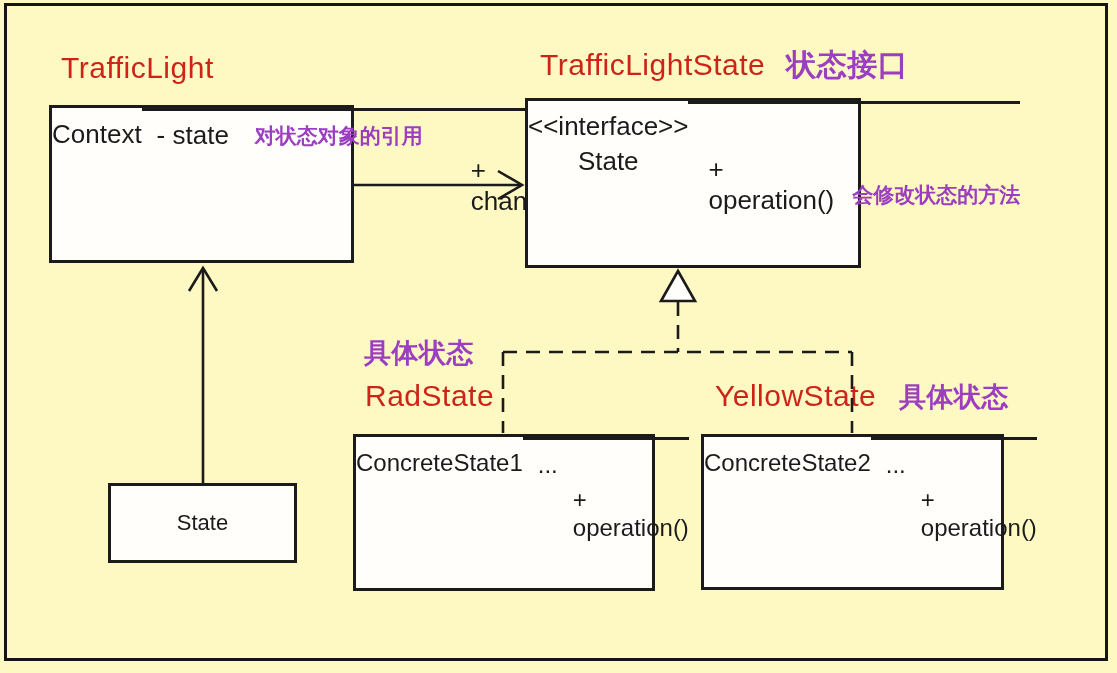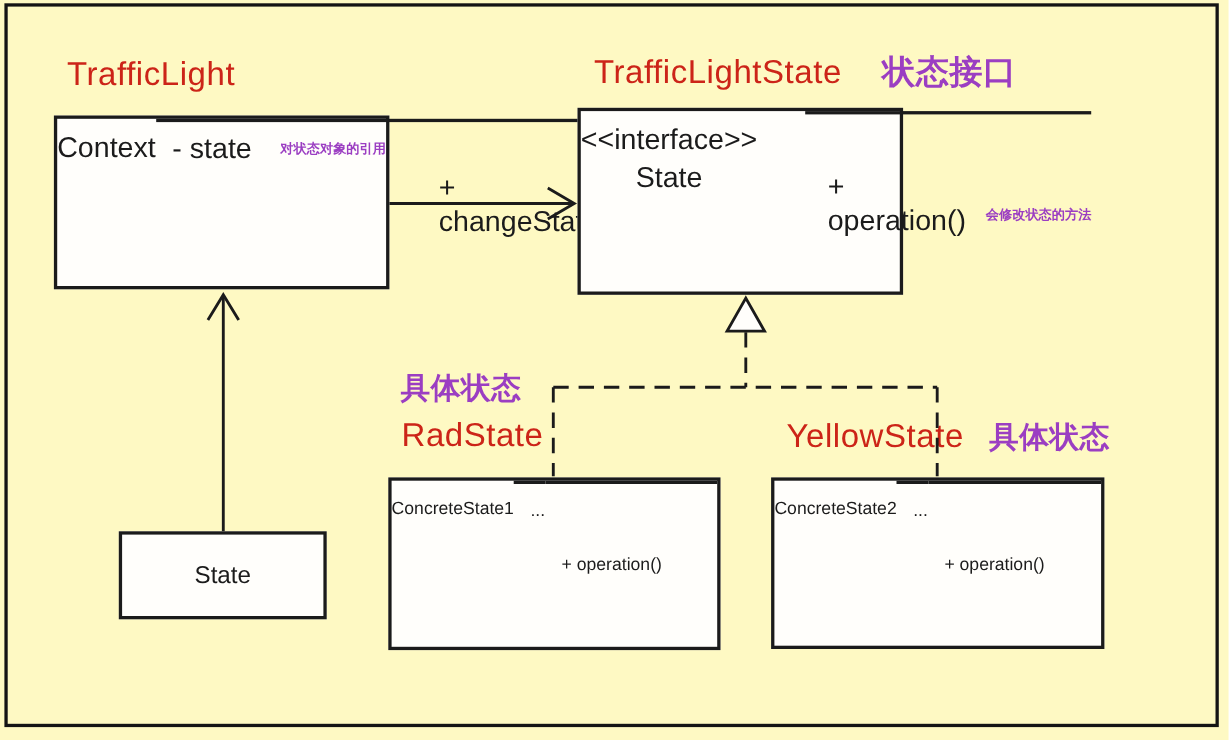--- a/index.html
+++ b/index.html
@@ -17,38 +17,38 @@
   .cn-big{font-size:30px;}
   .cn-mid{font-size:27px;}
   .uml{
     position:absolute;border:3px solid #1b1b1b;background:#fffefb;
     box-sizing:border-box;display:flex;z-index:5;
   }
   .cmp{display:flex;align-items:center;box-sizing:border-box;font-size:26px;}
   .cmp + .cmp{border-top:3px solid #1b1b1b;}
   .cmp.center{justify-content:center;}
   .cmp.left{justify-content:flex-start;padding-left:15px;}
-  .cmp .note{font-size:12px;font-weight:bold;color:#9b3ec2;margin-left:26px;white-space:nowrap;}
+  .cmp .note{font-size:21px;font-weight:bold;color:#9b3ec2;margin-left:26px;white-space:nowrap;}
   .cmp.stack{flex-direction:column;justify-content:center;line-height:35px;}
-  .sm{font-size:16px;}
+  .sm{font-size:24px;}
   .client-box .cmp{font-size:22px;}
   svg.overlay{position:absolute;left:0;top:0;z-index:10;pointer-events:none;}
 </style>
 </head>
 <body>
 
 <div class="stage">
 
   <div class="frame"></div>
 
   <div class="hdr red" style="left:61px;top:51px;">TrafficLight</div>
 
   <div class="hdr" style="left:540px;top:45px;">
     <span class="red">TrafficLightState</span>
-    <span class="purple cn-big" style="margin-left:28px;">状态接口</span>
+    <span class="purple cn-big" style="margin-left:12px;">状态接口</span>
   </div>
 
   <div class="hdr purple cn-mid" style="left:364px;top:335px;">具体状态</div>
 
   <div class="hdr red" style="left:365px;top:379px;">RadState</div>
 
   <div class="hdr" style="left:715px;top:379px;">
     <span class="red">YellowState</span>
     <span class="purple cn-mid" style="margin-left:14px;">具体状态</span>
   </div>
@@ -57,21 +57,21 @@
     <div class="cmp center" style="height:52px;flex:none;">Context</div>
     <div class="cmp left" style="height:52px;flex:none;">
       <span>- state</span>
       <span class="note">对状态对象的引用</span>
     </div>
     <div class="cmp left" style="flex:1;padding-left:48px;">
       <span>+ changeState(state)</span>
     </div>
   </div>
 
-  <div class="uml" style="left:525px;top:98px;width:296px;height:170px;gap:44px;">
+  <div class="uml" style="left:525px;top:98px;width:336px;height:170px;">
     <div class="cmp center stack" style="height:85px;flex:none;">
       <span>&lt;&lt;interface&gt;&gt;</span>
       <span>State</span>
     </div>
     <div class="cmp left" style="flex:1;padding-left:20px;">
       <span>+ operation()</span>
       <span class="note" style="margin-left:18px;margin-top:21px;">会修改状态的方法</span>
     </div>
   </div>
 

